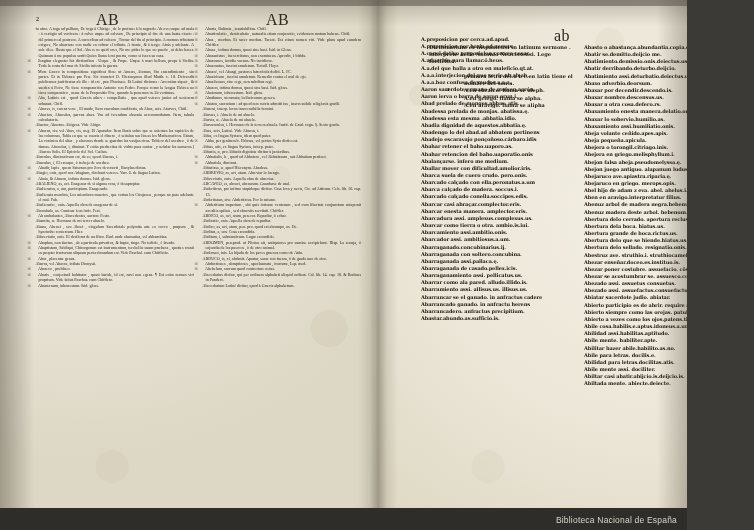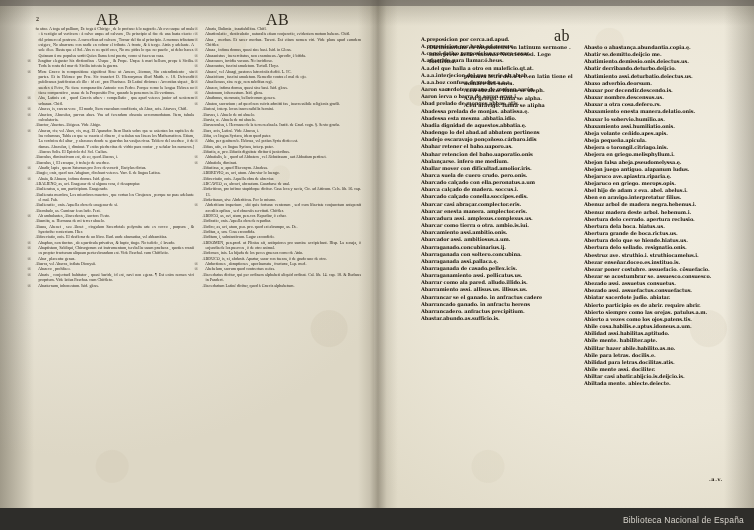--- a/index.html
+++ b/index.html
@@ -2,21 +2,21 @@
 <html><head>
 <meta charset="utf-8">
 <style>
   html, body {
     margin: 0;
     padding: 0;
     background: #3b3a36;
   }
   #scan {
     position: relative;
-    width: 754px;
+    width: 687px;
     height: 530px;
     overflow: hidden;
     background: #6d6a60;
     font-family: "Liberation Serif", serif;
     text-decoration: underline;
   }
 
   
   .page {
     position: absolute;

